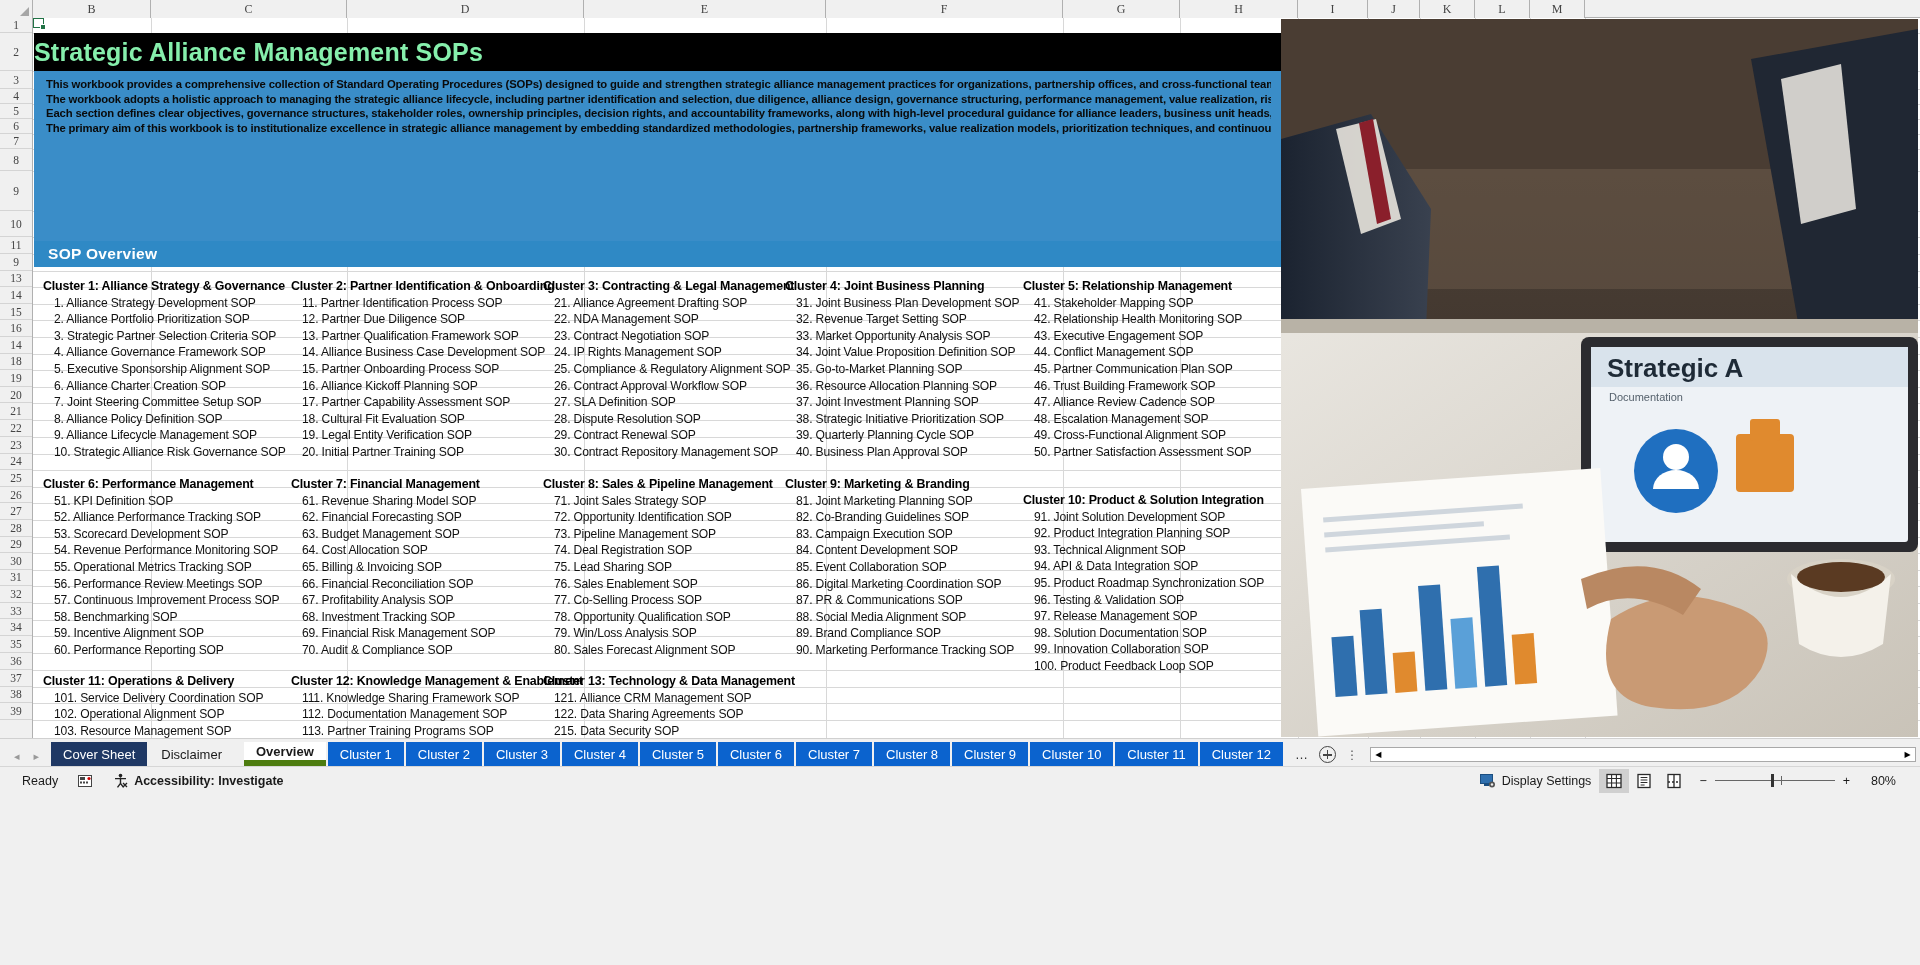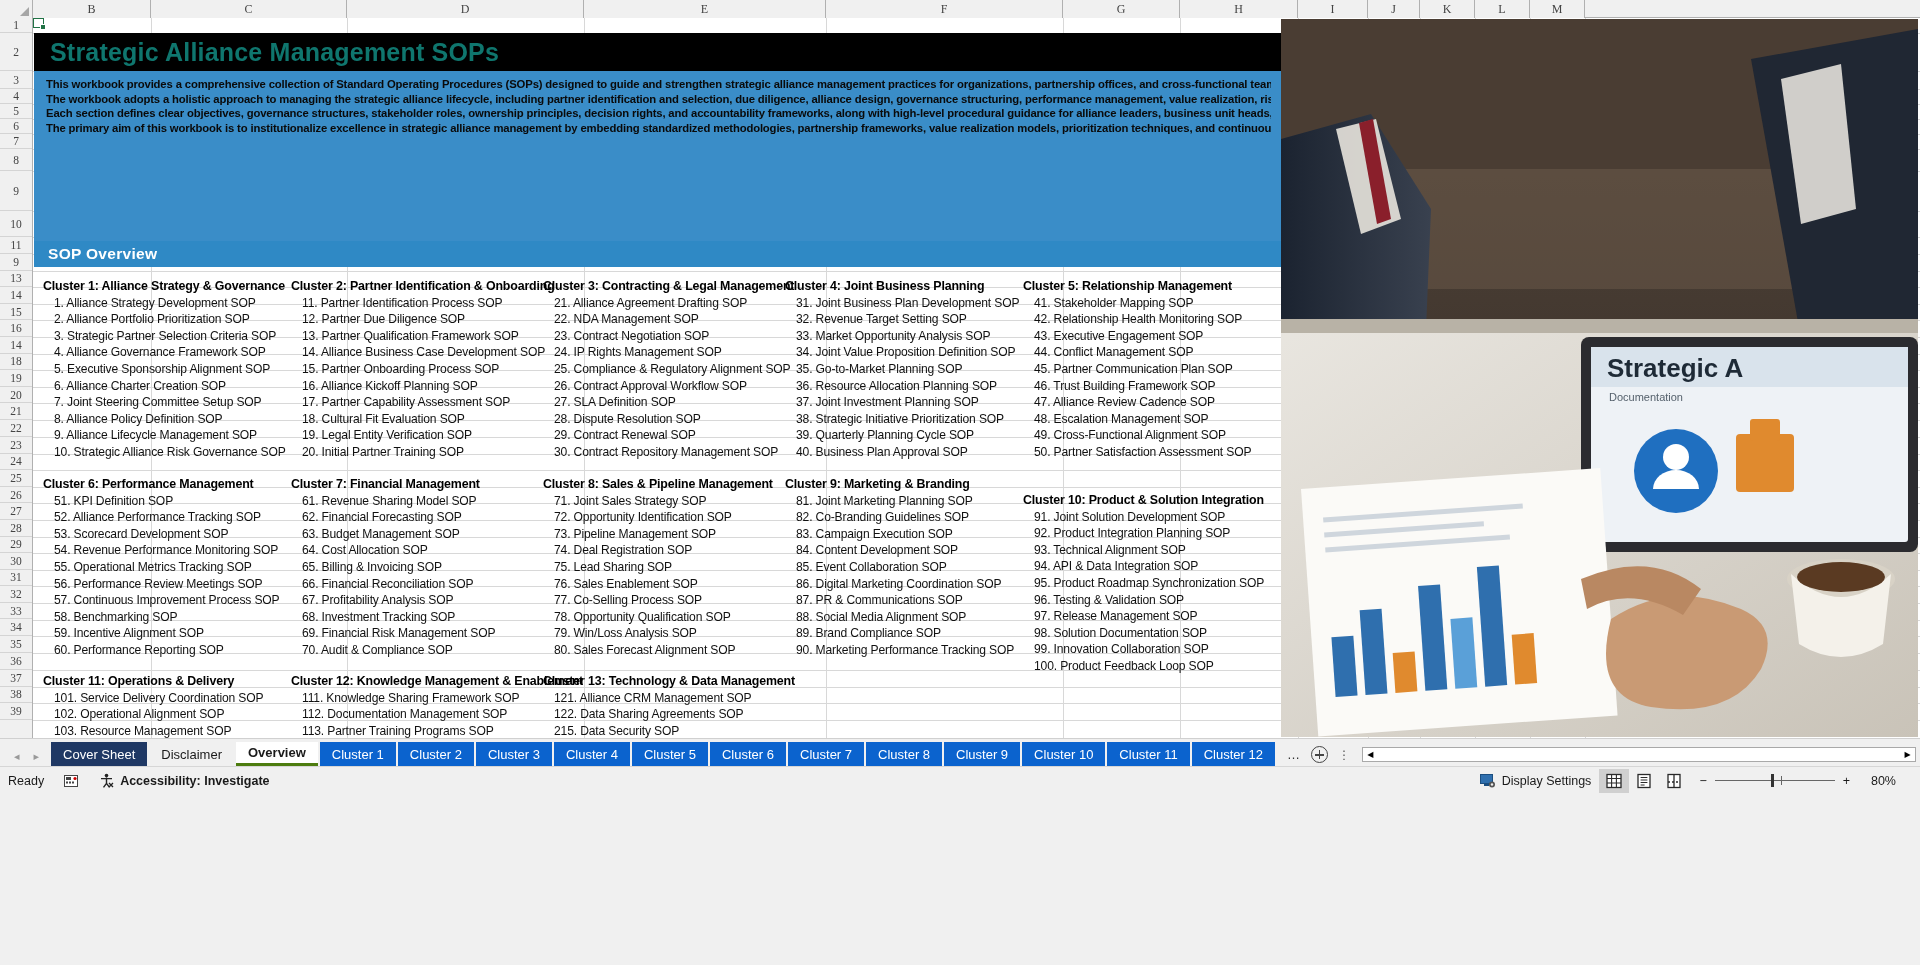--- a/index.html
+++ b/index.html
@@ -37,23 +37,23 @@
   .sheet { position:absolute; left:33px; top:18px; right:0; bottom:0;
      background:#ffffff; overflow:hidden; }
   .gridlines { position:absolute; inset:0; }
   .vline { position:absolute; top:0; bottom:0; width:1px; background:#d8d8d8; }
   .hline { position:absolute; left:0; right:0; height:1px; background:#d8d8d8; }
 
   
   .band { position:absolute; left:1px; }
 
   .title-band {
-    background:#000000; color:#0f766e;
+    background:#000000; color:#86efac;
     font-size: 25px; font-weight: bold; letter-spacing:.2px;
-    display:flex; align-items:center; padding-left:16px;
+    display:flex; align-items:center; 
     font-family: "Liberation Sans", sans-serif;
   }
   .intro-band {
     background:#3a8dc8; color:#0a0a0a;
     padding: 6px 10px 4px 12px;
     overflow:hidden;
   }
   .intro-band p {
     margin:0 0 0 0; font-size: 11.3px; line-height: 14.6px;
     font-weight: 600; white-space: nowrap; overflow: hidden;
@@ -87,41 +87,41 @@
   .tabbar { position:absolute; left:0; top:738px; width:1920px; height:28px;
      background:#f0f0f0; border-top:1px solid #d0d0d0; display:flex; align-items:flex-end; }
   .navbtns { display:flex; align-items:center; gap:14px; padding:0 12px 4px 14px; }
   .navarrow { font-size:11px; color:#999; line-height:1; }
   .tab { height:24px; display:flex; align-items:center; padding:0 12px;
      font-size:13px; white-space:nowrap; margin-right:2px; cursor:default;
      font-family:"Liberation Sans", sans-serif; }
   .tab.dark { background:#1f3864; color:#fff; }
   .tab.plain { background:#f0f0f0; color:#1a1a1a; }
   .tab.active { background:#ffffff; color:#1a1a1a; font-weight:bold;
-     border-bottom:3px solid #4d7c0f; }
+     border-bottom:6px solid #4d7c0f;margin-left:8px; }
   .tab.blue { background:#0b63ce; color:#fff; }
   .tabmore { display:flex; align-items:center; gap:10px; padding:0 10px 3px 10px; }
   .dots { font-size:13px; color:#333; letter-spacing:1px; }
   .plus-circ { width:17px; height:17px; border:1.4px solid #444; border-radius:50%;
      position:relative; }
   .plus-circ:before,.plus-circ:after{content:"";position:absolute;background:#444;}
   .plus-circ:before{left:3px;right:3px;top:7px;height:1.5px;}
   .plus-circ:after{top:3px;bottom:3px;left:7px;width:1.5px;}
   .vdots { font-size:12px; color:#555; line-height:1; letter-spacing:0; }
   .hscroll { flex:1; height:15px; background:#fff; border:1px solid #a9a9a9;
      display:flex; align-items:center; margin:0 4px 4px 2px; }
   .hs-left,.hs-right { width:15px; height:13px; display:flex; align-items:center;
      justify-content:center; font-size:8px; color:#000; }
   .hs-track { flex:1; height:13px; background:#fff; }
 
   
   .statusbar { position:absolute; left:0; top:766px; width:1920px; height:28px;
      background:#f0f0f0; border-top:1px solid #d6d6d6; display:flex;
      align-items:center; font-size:12.5px; color:#1a1a1a; }
-  .sb-left { display:flex; align-items:flex-start; gap:4px; }
+  .sb-left { display:flex; align-items:flex-start; gap:4px; padding-left:14px; }
   .sb-right { margin-left:auto; display:flex; align-items:center; gap:0; padding-right:14px; }
   .sb-item { display:flex; align-items:center; gap:6px; padding:0 8px; height:24px; }
   .viewbtn { width:30px; height:24px; display:flex; align-items:center; justify-content:center; }
   .viewbtn.on { background:#d0d0d0; }
   .zoomctl { display:flex; align-items:center; gap:8px; padding:0 10px; }
   .zmline { width:120px; height:1.5px; background:#666; position:relative; }
   .zmhandle { position:absolute; left:56px; top:-6px; width:3px; height:13px; background:#333; }
   .zmtick { position:absolute; left:66px; top:-4px; width:1.5px; height:9px; background:#666; }
   .zoompct { width:38px; text-align:right; font-size:12.5px; }
 </style>

